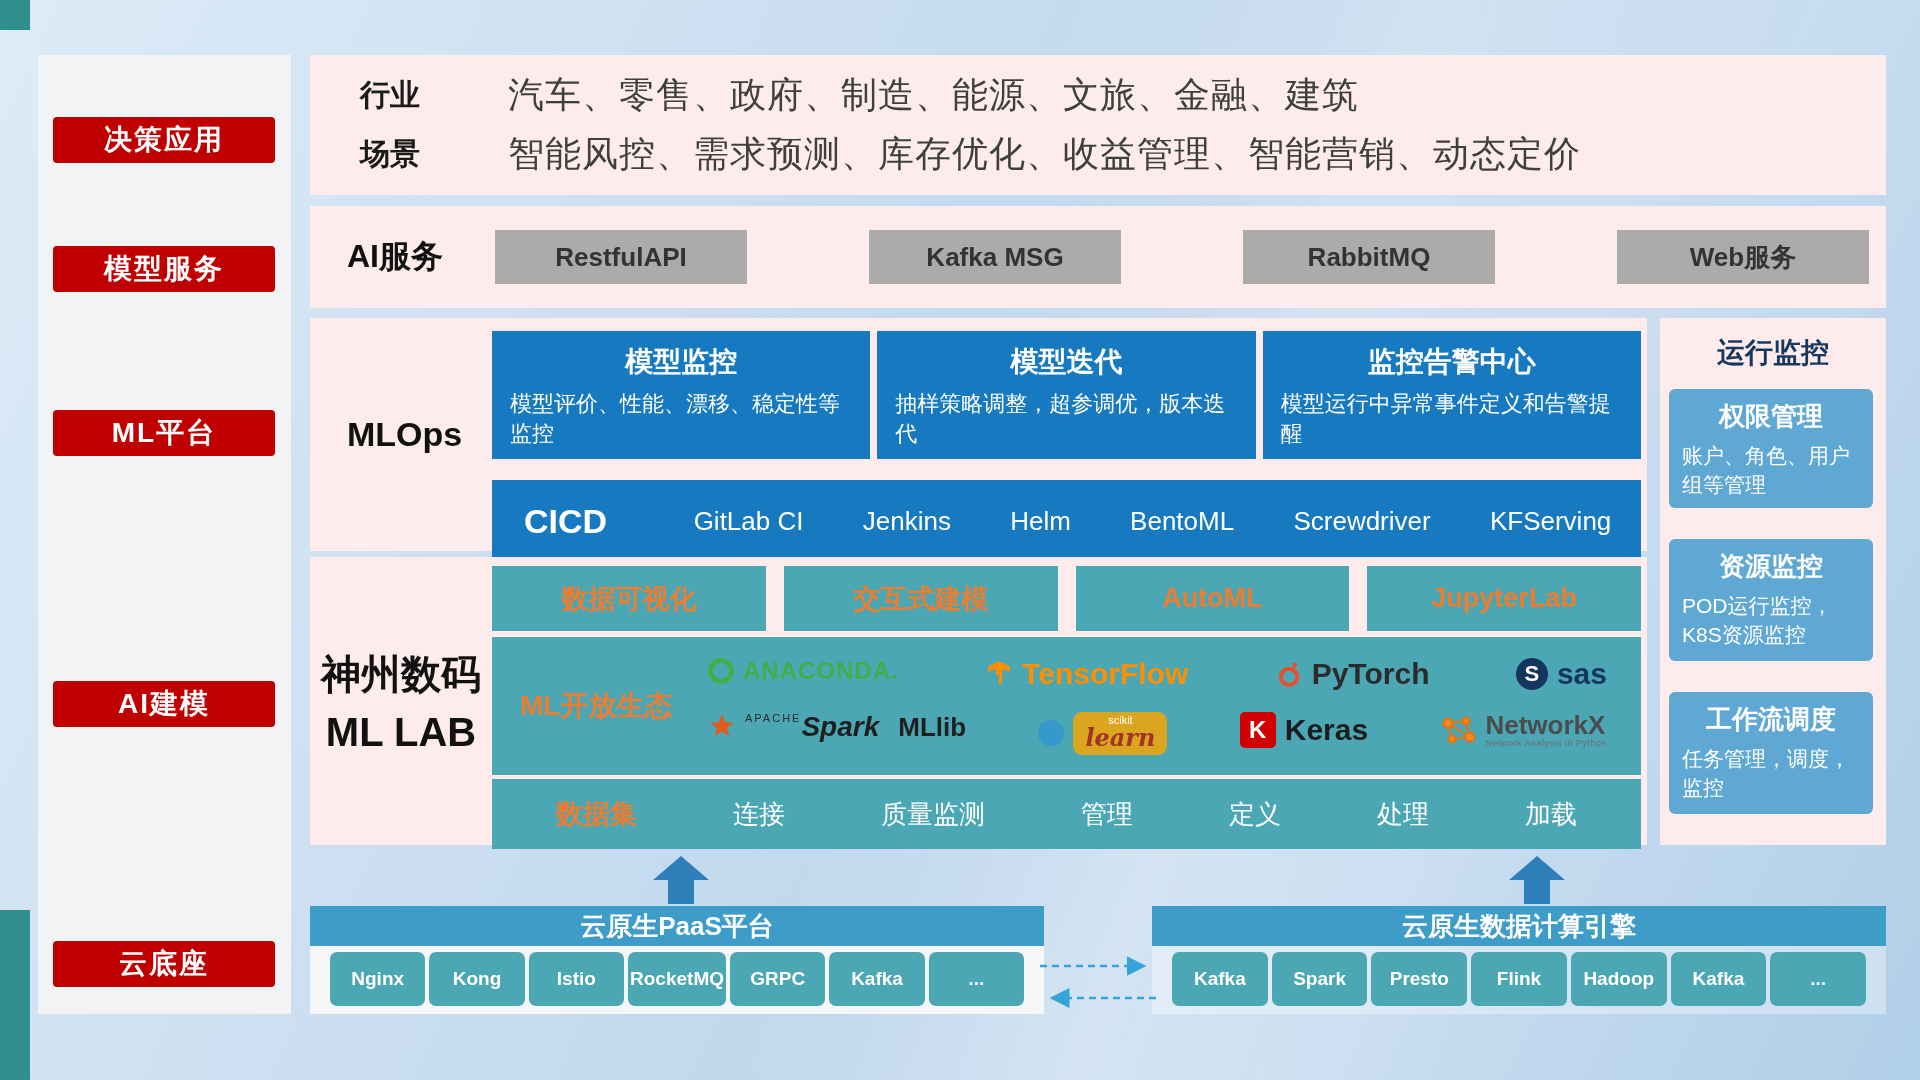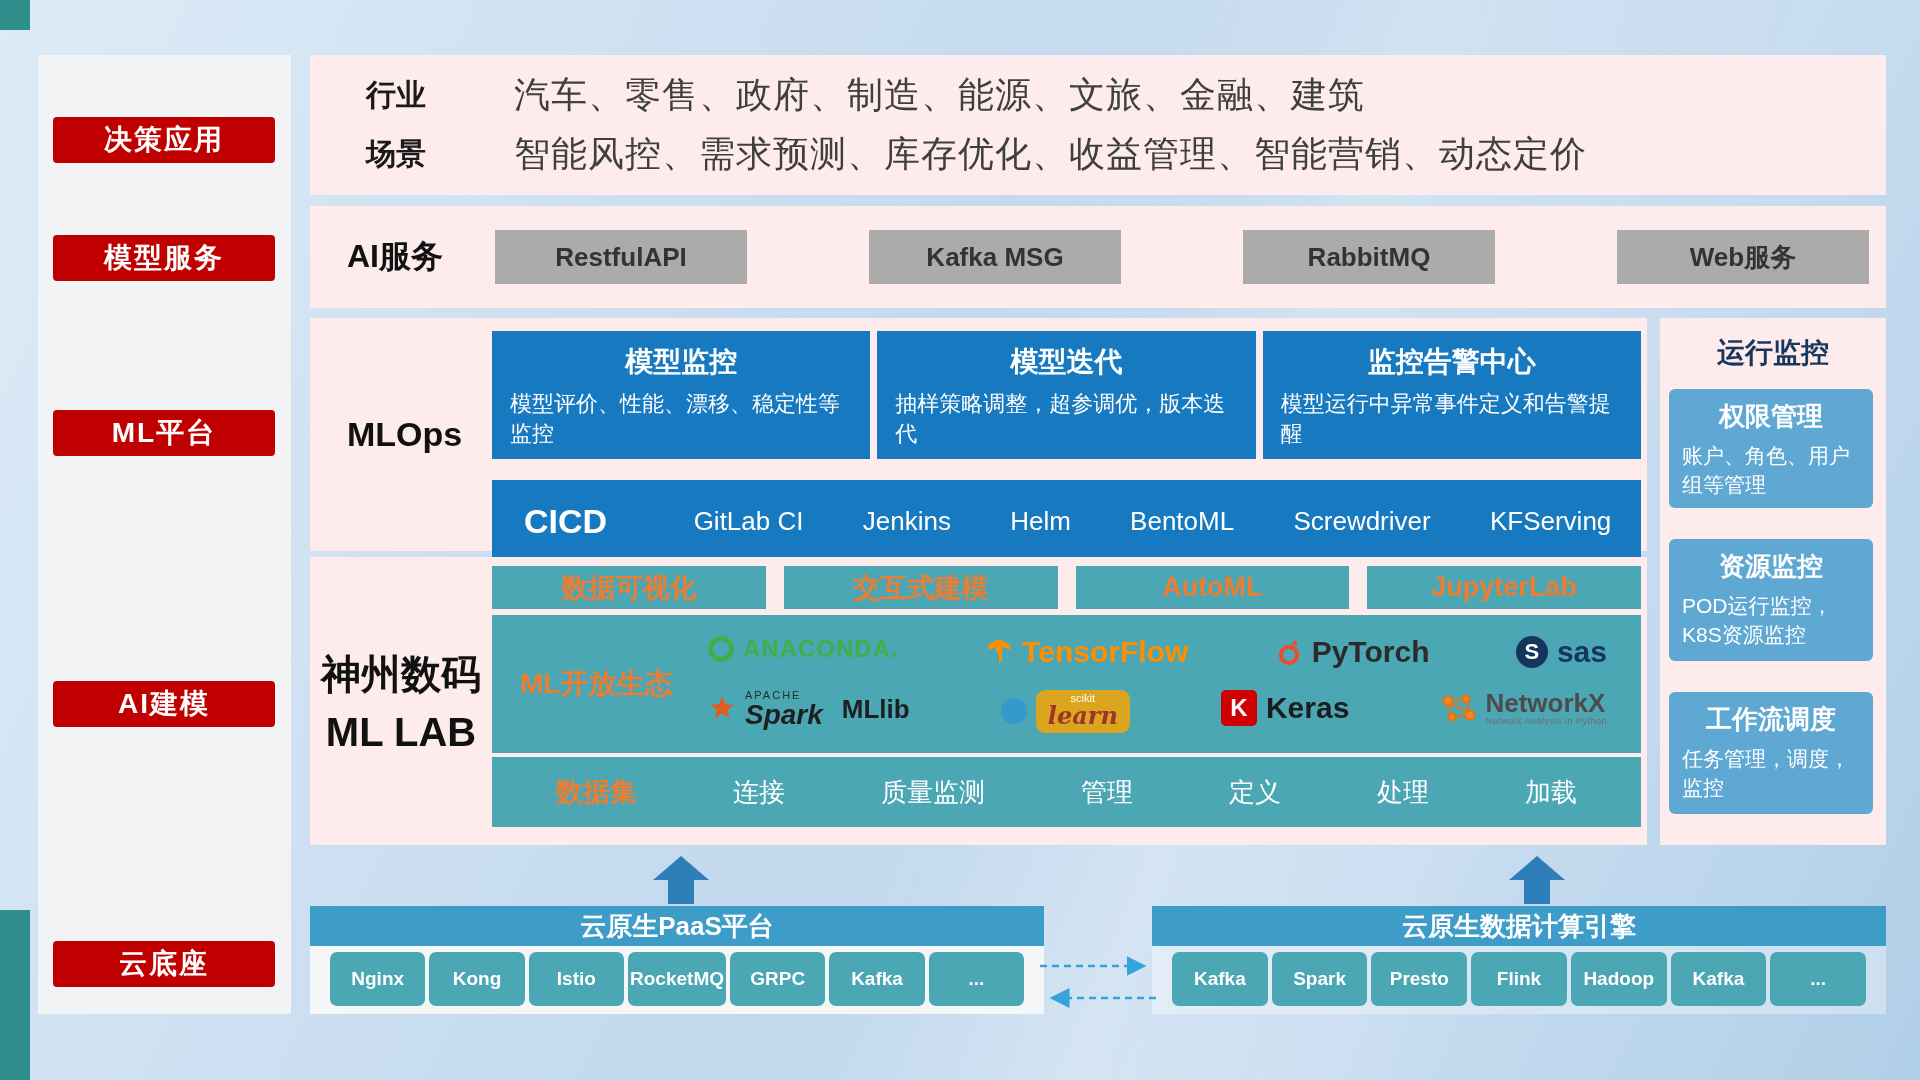--- a/index.html
+++ b/index.html
@@ -13,21 +13,21 @@
   .corner { position:absolute; background:#2e8f8d; }
   .corner-tl { left:0; top:0; width:30px; height:30px; }
   .corner-bl { left:0; top:910px; width:30px; height:170px; }
 
   .side-strip { position:absolute; left:38px; top:55px; width:253px; height:959px; background:#f2f3f5; }
   .badge { position:absolute; left:53px; width:222px; height:46px; background:#c00000; color:#fff;
            font-size:28px; font-weight:bold; letter-spacing:2px; border-radius:4px;
            display:flex; align-items:center; justify-content:center; }
 
   .panel { position:absolute; background:#fdeceb; }
-  .p1 { left:310px; top:55px;  width:1576px; height:140px; display:flex; flex-direction:column; justify-content:space-evenly; padding:6px 6px; }
+  .p1 { left:310px; top:55px;  width:1576px; height:140px; display:flex; flex-direction:column; justify-content:space-evenly; padding:6px 0; }
   .p2 { left:310px; top:206px; width:1576px; height:102px; display:flex; align-items:center; }
   .p3 { left:310px; top:318px; width:1337px; height:233px; }
   .p4 { left:310px; top:557px; width:1337px; height:288px; }
   .pR { left:1660px; top:318px; width:226px; height:527px; }
 
   .app-row { display:flex; align-items:center; }
   .row-label { margin-left:50px; width:110px; font-size:30px; font-weight:bold; color:#1a1a1a; flex:0 0 auto; }
   .row-text { margin-left:38px; font-size:36px; color:#3f3f3f; letter-spacing:1px; }
 
   .ai-label { margin-left:37px; width:148px; font-size:32px; font-weight:bold; color:#111; flex:0 0 auto; }
@@ -47,37 +47,37 @@
   .cicd-items { flex:1; display:flex; justify-content:space-around; align-items:center; font-size:26px; }
 
   .monitor-title { margin-top:16px; text-align:center; font-size:28px; font-weight:bold; color:#17375e; }
   .mon-box { position:absolute; left:9px; width:204px; background:#5fa8d3; border-radius:6px; color:#fff; padding:10px 13px; }
   .mon-title { display:block; text-align:center; font-size:26px; font-weight:bold; margin-bottom:7px; }
   .mon-desc { display:block; font-size:21px; line-height:1.4; }
 
   .mllab-label { position:absolute; left:0; top:0; width:182px; height:100%; display:flex; flex-direction:column;
                  align-items:center; justify-content:center; gap:8px; font-size:40px; font-weight:bold; color:#111; }
   .mllab-content { position:absolute; left:182px; top:9px; right:6px; bottom:0; }
-  .tabs-row { display:flex; gap:18px; height:43px; margin-bottom:6px; }
+  .tabs-row { display:flex; gap:18px; height:65px; margin-bottom:6px; }
   .tab { flex:1; background:#4ba7b4; color:#ED7D31; font-size:27px; font-weight:bold;
          display:flex; align-items:center; justify-content:center; }
   .eco-box { height:138px; background:#4ba7b4; margin-bottom:4px; display:flex; }
   .eco-label { width:190px; flex:0 0 auto; display:flex; align-items:center; padding-left:28px;
                color:#ED7D31; font-size:28px; font-weight:bold; }
   .eco-logos { flex:1; display:flex; flex-direction:column; justify-content:space-evenly; padding-right:8px; }
   .logo-row { display:flex; align-items:flex-start; justify-content:space-between; padding:0 26px; }
   .logo { display:flex; align-items:center; gap:9px; }
   .ana-ring { width:26px; height:26px; border:5px solid #3EB049; border-radius:50%; display:inline-block; }
   .ana-text { font-size:24px; font-weight:bold; color:#3EB049; letter-spacing:1px; }
   .tf-text { font-size:30px; font-weight:bold; color:#FF8F00; }
   .pt-text { font-size:30px; font-weight:bold; color:#2b2b2b; }
   .sas-mark { width:32px; height:32px; border-radius:50%; background:#15355e; color:#fff; font-size:22px; font-weight:bold;
               display:inline-flex; align-items:center; justify-content:center; }
   .sas-text { font-size:30px; font-weight:bold; color:#15355e; }
-  .spark-stack { display:inline-flex; flex-direction:column; line-height:1; }
+  .spark-stack { display:inline-flex; line-height:1; }
   .spark-top { font-size:11px; letter-spacing:2px; color:#2b2b2b; }
   .spark-main { font-size:28px; font-weight:bold; color:#1f1f1f; font-style:italic; }
   .mllib-text { font-size:26px; font-weight:600; color:#1f1f1f; margin-left:10px; }
   .sk-dot { width:26px; height:26px; border-radius:50%; background:#3499cd; display:inline-block; }
   .sk-badge { background:#dba51f; border-radius:9px; padding:3px 12px 5px; display:inline-flex; flex-direction:column;
               align-items:center; line-height:1; }
   .sk-top { font-size:11px; color:#fff; }
   .sk-main { font-size:24px; font-style:italic; font-weight:bold; color:#a23327; font-family:"DejaVu Serif",serif; }
   .keras-k { width:36px; height:36px; background:#d00000; color:#fff; font-size:24px; font-weight:bold; border-radius:5px;
              display:inline-flex; align-items:center; justify-content:center; }
@@ -107,21 +107,21 @@
 </head>
 <body>
 
 <div class="stage">
   <div class="streak streak1"></div>
   <div class="corner corner-tl"></div>
   <div class="corner corner-bl"></div>
 
   <div class="side-strip"></div>
   <div class="badge" style="top:117px">决策应用</div>
-  <div class="badge" style="top:235px">模型服务</div>
+  <div class="badge" style="top:246px">模型服务</div>
   <div class="badge" style="top:410px">ML平台</div>
   <div class="badge" style="top:681px">AI建模</div>
   <div class="badge" style="top:941px">云底座</div>
 
   <div class="panel p1">
     <div class="app-row">
       <span class="row-label">行业</span>
       <span class="row-text">汽车、零售、政府、制造、能源、文旅、金融、建筑</span>
     </div>
     <div class="app-row">

